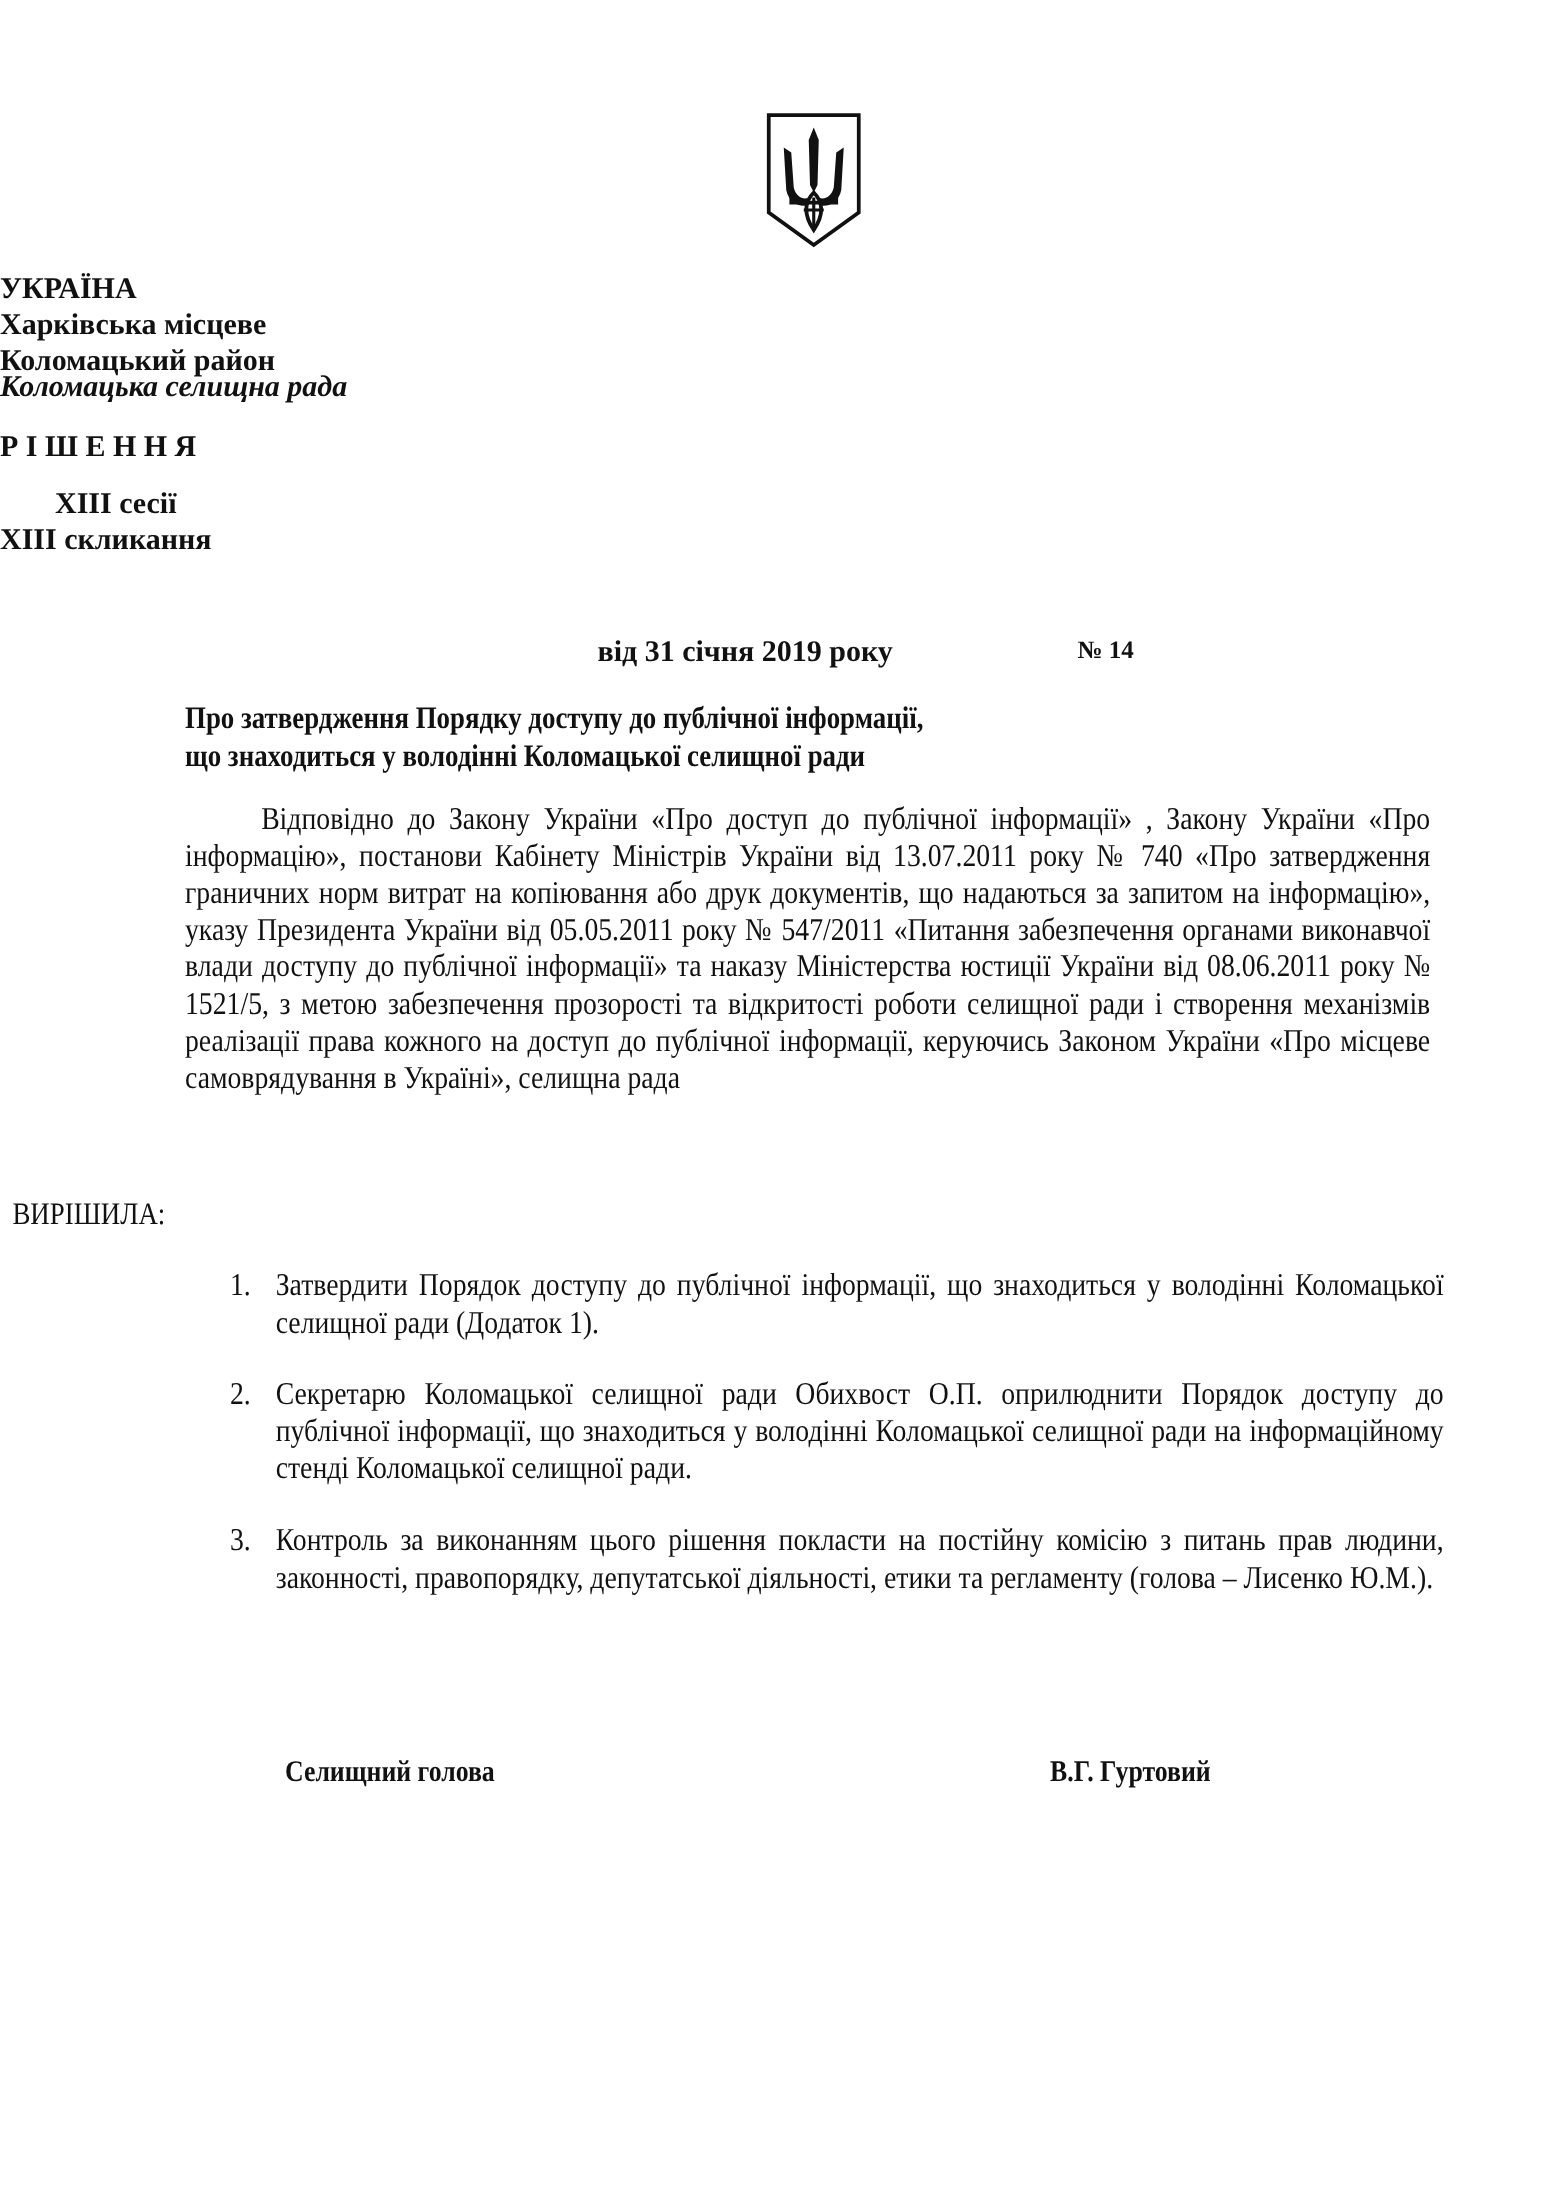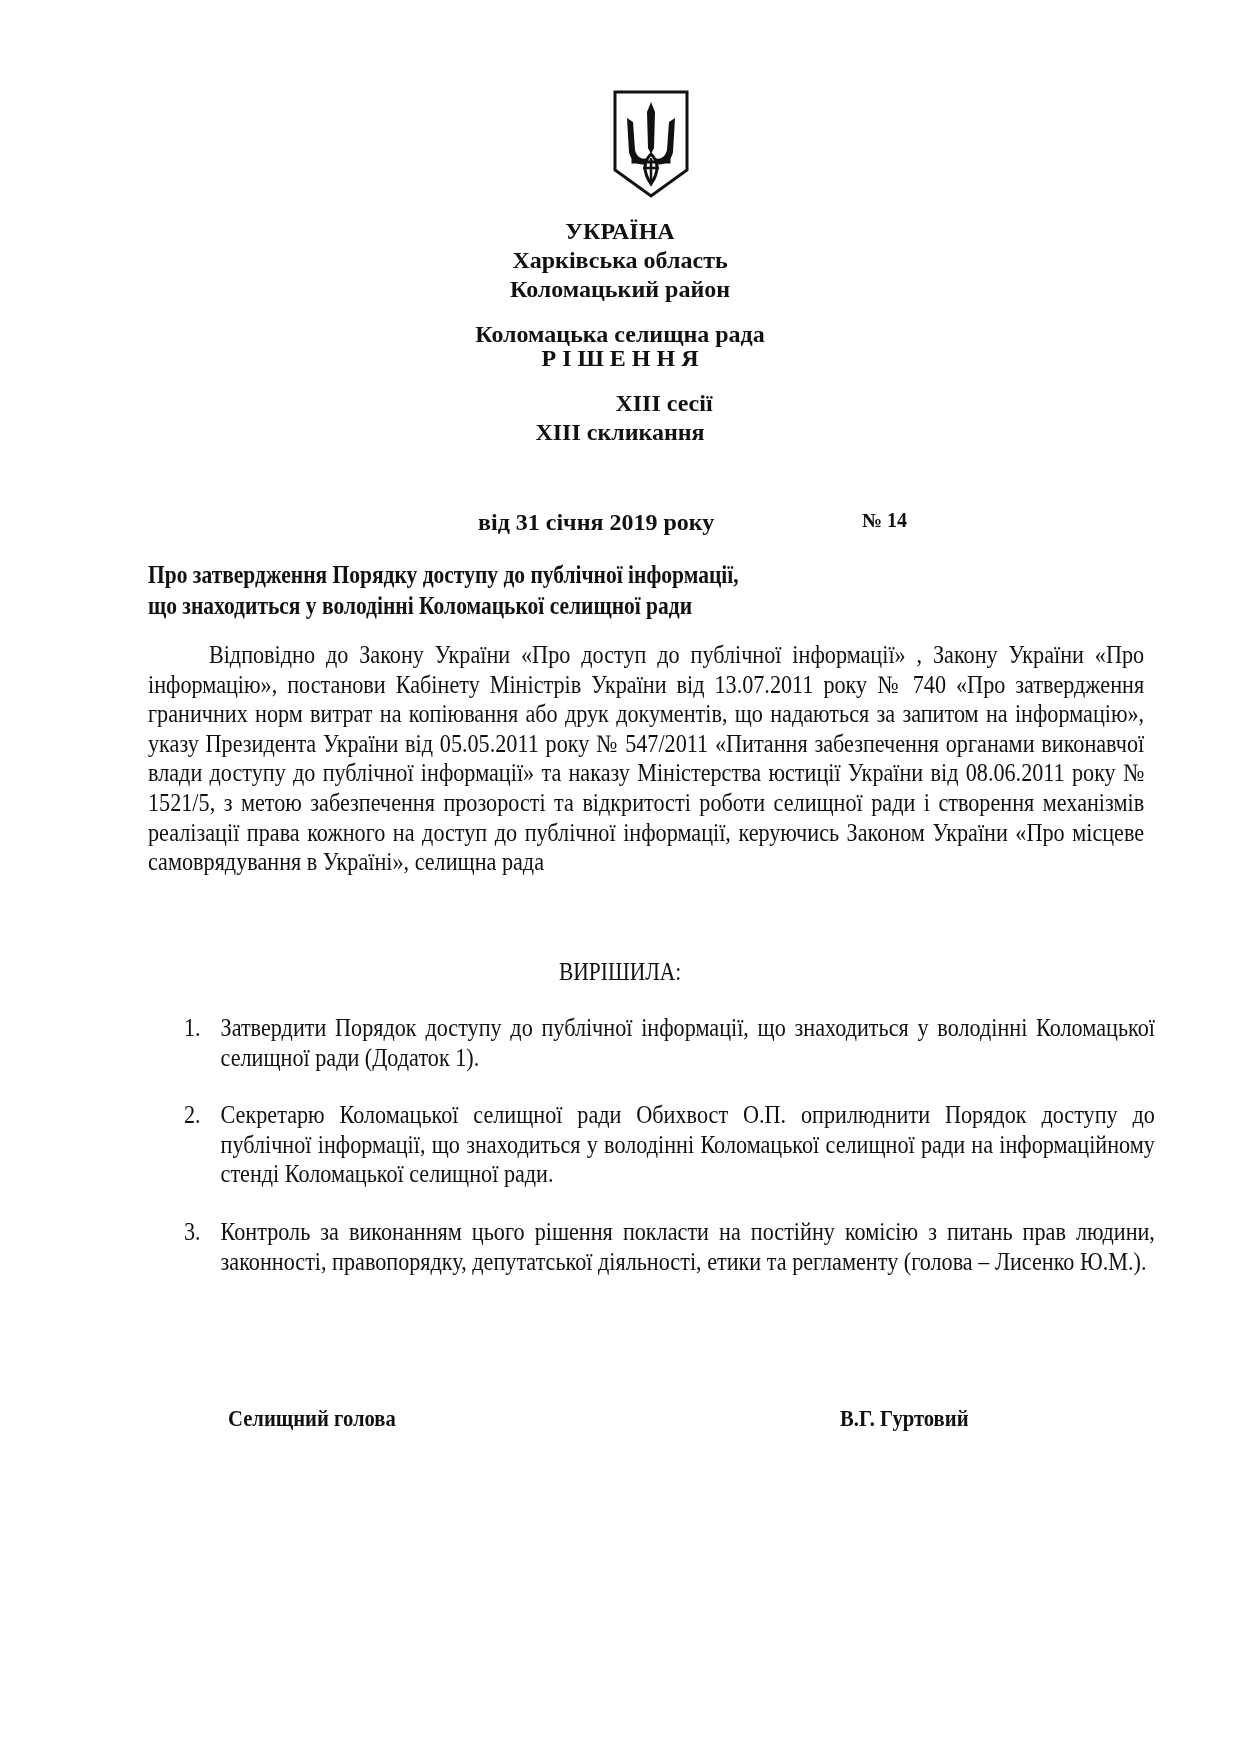--- a/index.html
+++ b/index.html
@@ -1,18 +1,18 @@
 <!DOCTYPE html>
 <html><head>
 <meta charset="utf-8">
 <style>
   html, body { margin: 0; padding: 0; background: #ffffff; }
   body { width: 1240px; height: 1754px; position: relative; overflow: hidden; color: #111; font-family: "Liberation Serif", "DejaVu Serif", serif; }
   .abs { position: absolute; }
-  .center { text-align: center; }
+  .center { text-align: left; }
   .bold { font-weight: bold; margin-top: 34px; }
   .emblem { left: 611px; top: 88px; width: 80px; height: 112px; }
   .hdr { left: 0; width: 1240px; font-size: 24px; font-weight: bold; line-height: 29px; }
   .title { left: 148px; top: 559px; width: 900px; font-size: 25px; font-weight: bold; line-height: 31px; transform: scaleX(0.86); transform-origin: left top; white-space: nowrap; }
   .para { left: 148px; width: 1145px; font-size: 25.5px; line-height: 29.6px; text-align: justify; transform: scaleX(0.87); transform-origin: left top; }
   .para p { margin: 0; text-indent: 70px; }
   .vyr { left: 0; width: 1240px; font-size: 25px; top: 958px; }
   .vyr span { display: inline-block; transform: scaleX(0.86); }
   .item { left: 184px; width: 1116px; font-size: 25.5px; line-height: 29.6px; transform: scaleX(0.87); transform-origin: left top; }
   .item .num { position: absolute; left: 0; top: 0; }
@@ -28,23 +28,23 @@
     <path d="M40 14 L44 24 L43 60 L40 66 L37 60 L36 24 Z" fill="#111"></path>
     <path d="M16 30 L22 34 L24 62 C26 70 32 72 36 70 L36 76 C28 78 20 74 18 64 Z" fill="#111"></path>
     <path d="M64 30 L58 34 L56 62 C54 70 48 72 44 70 L44 76 C52 78 60 74 62 64 Z" fill="#111"></path>
     <path d="M22 62 L22 74 L58 74 L58 62" fill="none" stroke="#111" stroke-width="3"></path>
     <path d="M40 66 C32 74 32 84 40 96 C48 84 48 74 40 66 Z" fill="none" stroke="#111" stroke-width="3"></path>
     <path d="M32 80 H48 M40 70 V96" stroke="#111" stroke-width="2.5"></path>
   </svg>
 </div>
 
 <div class="abs hdr center" style="top:217px;">УКРАЇНА</div>
-<div class="abs hdr center" style="top:246px;">Харківська  область</div>
+<div class="abs hdr center" style="top:246px;">Харківська  місцеве</div>
 <div class="abs hdr center" style="top:275px;">Коломацький  район</div>
-<div class="abs hdr center" style="top:320px;">Коломацька  селищна  рада</div>
+<div class="abs hdr center" style="top:296px;font-style:italic;">Коломацька  селищна  рада</div>
 
 <div class="abs hdr center" style="top:344px;">Р І Ш Е Н Н Я</div>
 <div class="abs hdr center" style="top:389px;margin-left:44px;">ХІІІ сесії</div>
 <div class="abs hdr center" style="top:418px;">ХІІІ скликання</div>
 
 <div class="abs bold" style="left:478px; top:475px; font-size:24px;">від 31 січня 2019  року</div>
 <div class="abs bold" style="left:862px; top:475px; font-size:20px;">№ 14</div>
 
 <div class="abs title">
   <div>Про затвердження Порядку доступу до публічної інформації,</div>

